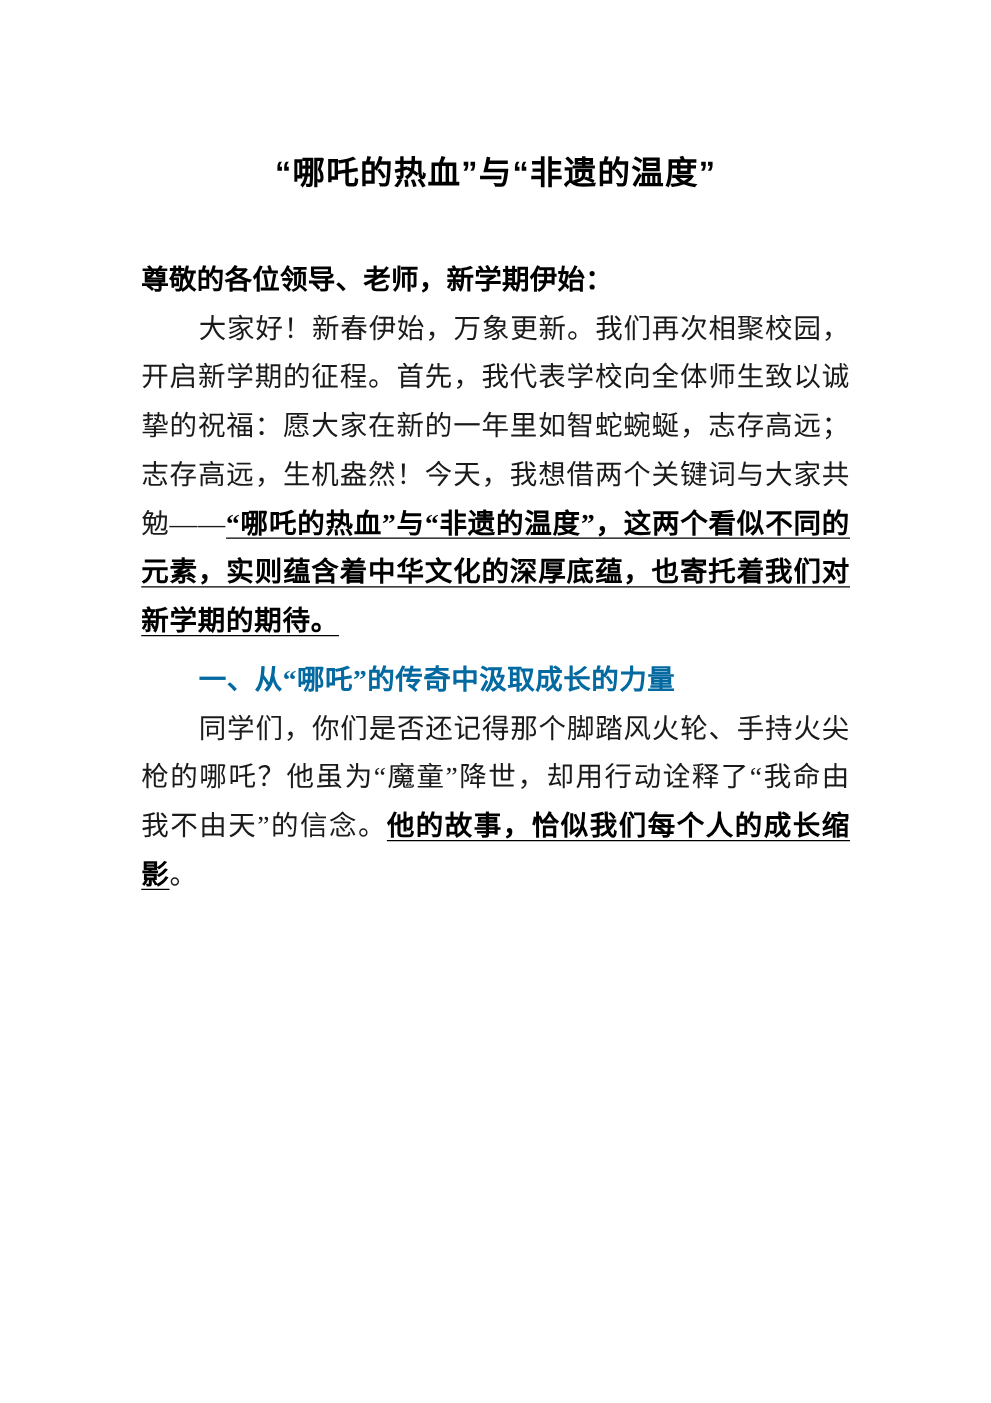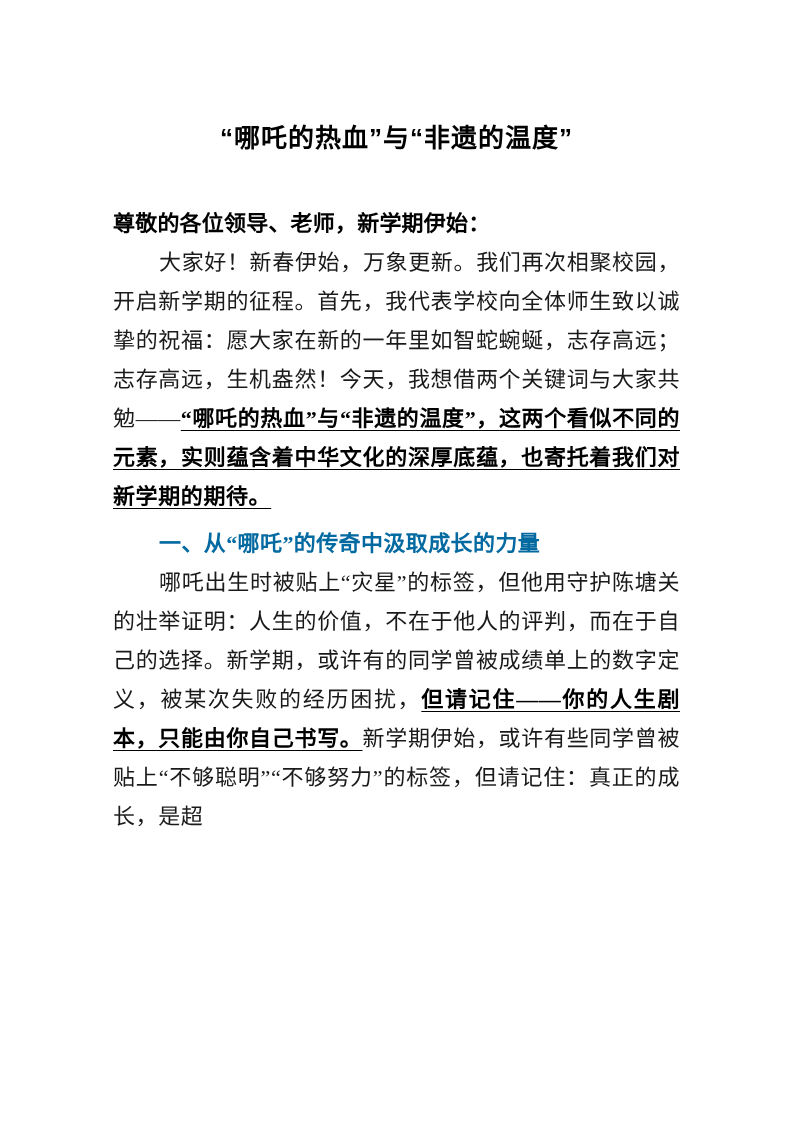--- a/index.html
+++ b/index.html
@@ -121,18 +121,18 @@
 
     <h1 class="title-1">“哪吒的热血”与“非遗的温度”</h1>
 
 
     <p class="salutation">尊敬的各位领导、老师，新学期伊始：</p>
 
     <p class="para"><span>大家好！新春伊始，万象更新。我们再次相聚校园，开启新学期的征程。首先，我代表学校向全体师生致以诚挚的祝福：愿大家在新的一年里如智蛇蜿蜒，志存高远；志存高远，生机盎然！今天，我想借两个关键词与大家共勉——</span><span class="emph">“哪吒的热血”与“非遗的温度”，这两个看似不同的元素，实则蕴含着中华文化的深厚底蕴，也寄托着我们对新学期的期待。</span></p>
 
     <p class="heading-1">一、从“哪吒”的传奇中汲取成长的力量</p>
 
+    <p class="para"><span>同学们，你们是否还记得那个脚踏风火轮、手持火尖枪的哪吒？他虽为“魔童”降世，却用行动诠释了“我命由我不由天”的信念。</span><span class="emph">他的故事，恰似我们每个人的成长缩影</span><span>。</span></p>
 
 
-    <p class="para"><span>哪吒出生时被贴上“灾星”的标签，但他用守护陈塘关的壮举证明：人生的价值，不在于他人的评判，而在于自己的选择。新学期，或许有的同学曾被成绩单上的数字定义，被某次失败的经历困扰，</span><span class="emph">但请记住——你的人生剧本，只能由你自己书写。</span><span>新学期伊始，或许有些同学曾被贴上“不够聪明”“不够努力”的标签，但请记住：真正的成长，是超</span></p>
 
   </div>
 </div>
 
 </body></html>

